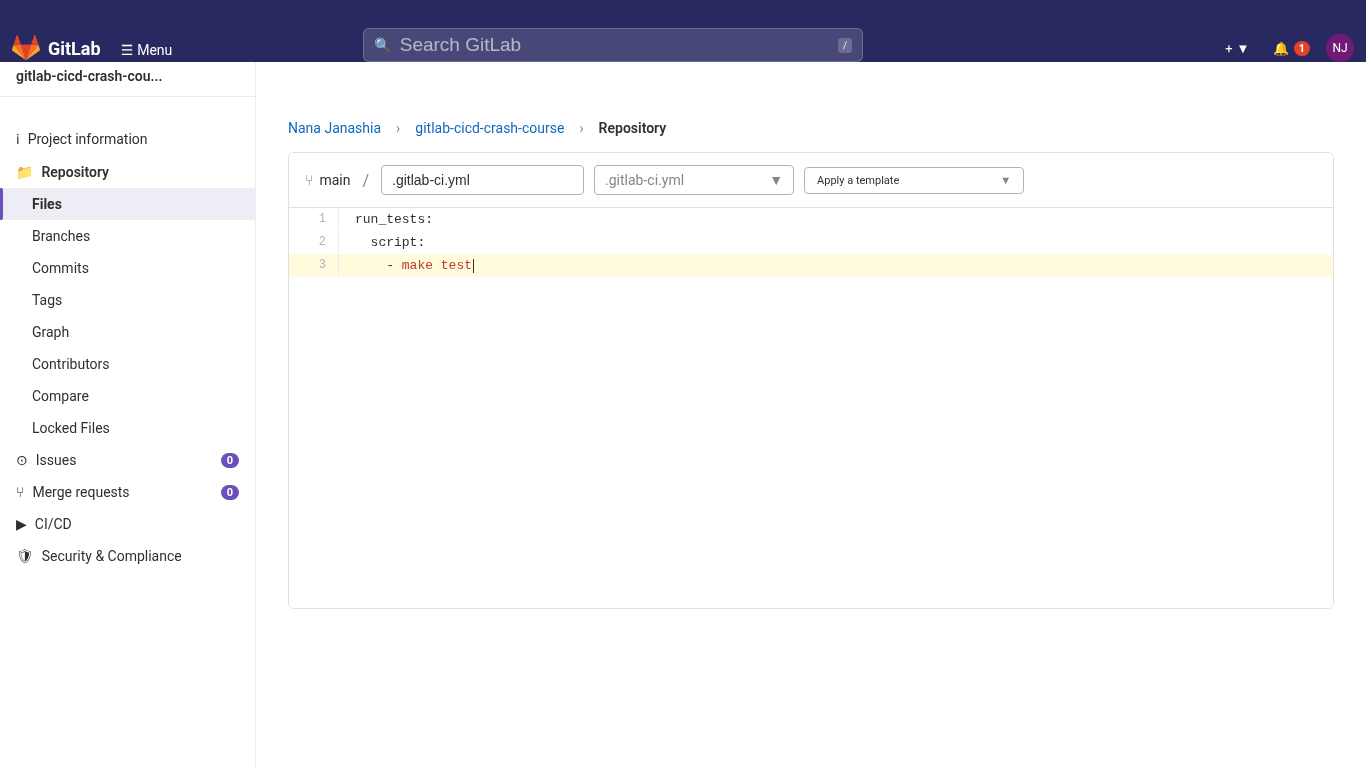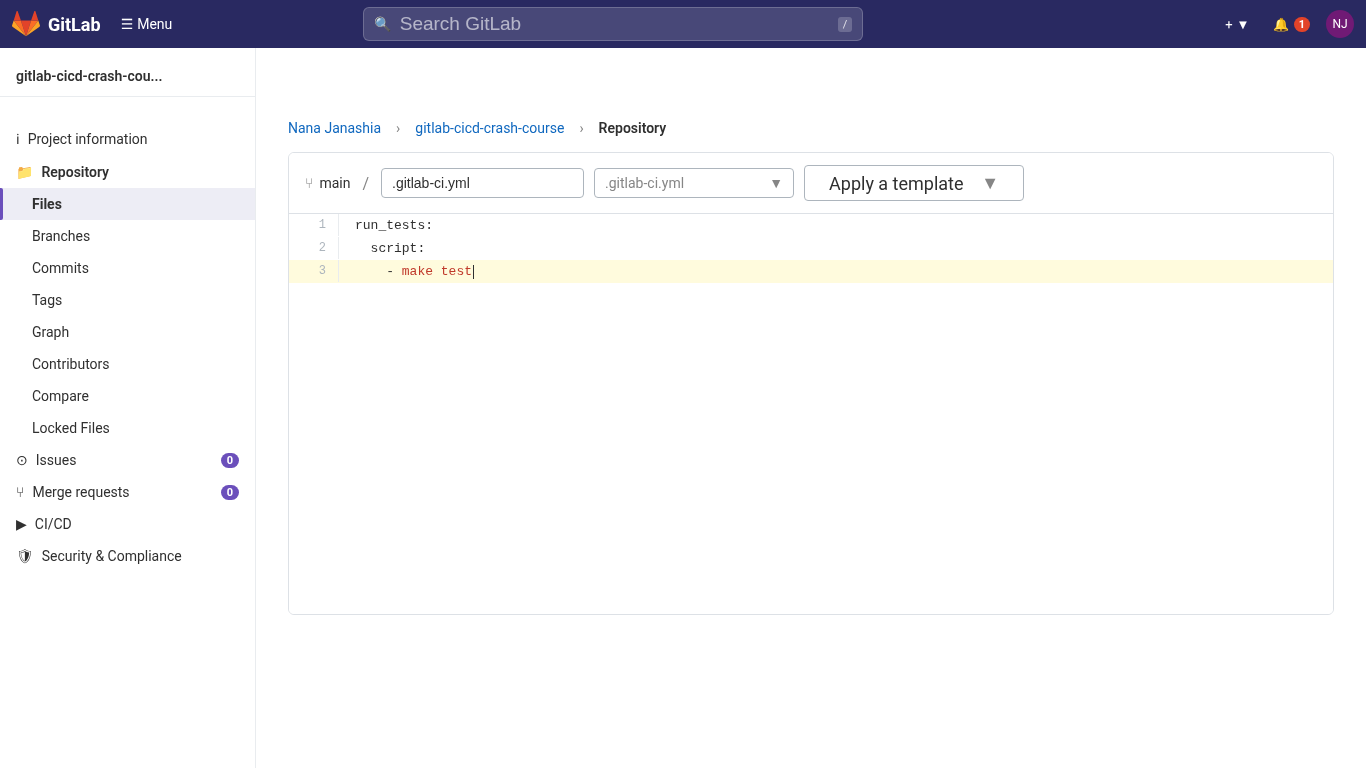--- a/index.html
+++ b/index.html
@@ -1,23 +1,23 @@
 <!DOCTYPE html>
 <html><head>
   <meta charset="utf-8">
   <style>
     * { box-sizing: border-box; margin: 0; padding: 0; }
     body { font-family: -apple-system, BlinkMacSystemFont, 'Segoe UI', Roboto, sans-serif; font-size: 14px; background: #fff; color: #303030; }
 
     
     .topnav {
       background: #292961;
-      height: 48px;
-      display: flex;
-      align-items: center;
+      height: 62px;
+      display: flex;
+      align-items: flex-end;
       padding: 0 12px;
       gap: 12px;
       position: fixed;
       top: 0; left: 0; right: 0;
       z-index: 100;
     }
     .topnav-logo {
       display: flex;
       align-items: center;
       gap: 8px;
@@ -239,24 +239,24 @@
       cursor: pointer;
       font-size: 14px;
       color: #868686;
     }
     .apply-template-btn {
       display: flex;
       align-items: center;
       border: 1px solid #adb5bd;
       border-radius: 4px;
       background: #fff;
-      padding: 6px 24px;
+      padding: 6px 12px;
       gap: 6px;
       cursor: pointer;
-      font-size: 18px;
+      font-size: 11px;
       color: #303030;
       min-width: 220px;
     }
     .chevron-down { color: #868686; margin-left: auto; }
 
     
     .code-editor {
       background: #fff;
       min-height: 400px;
       font-family: 'Courier New', Courier, monospace;

